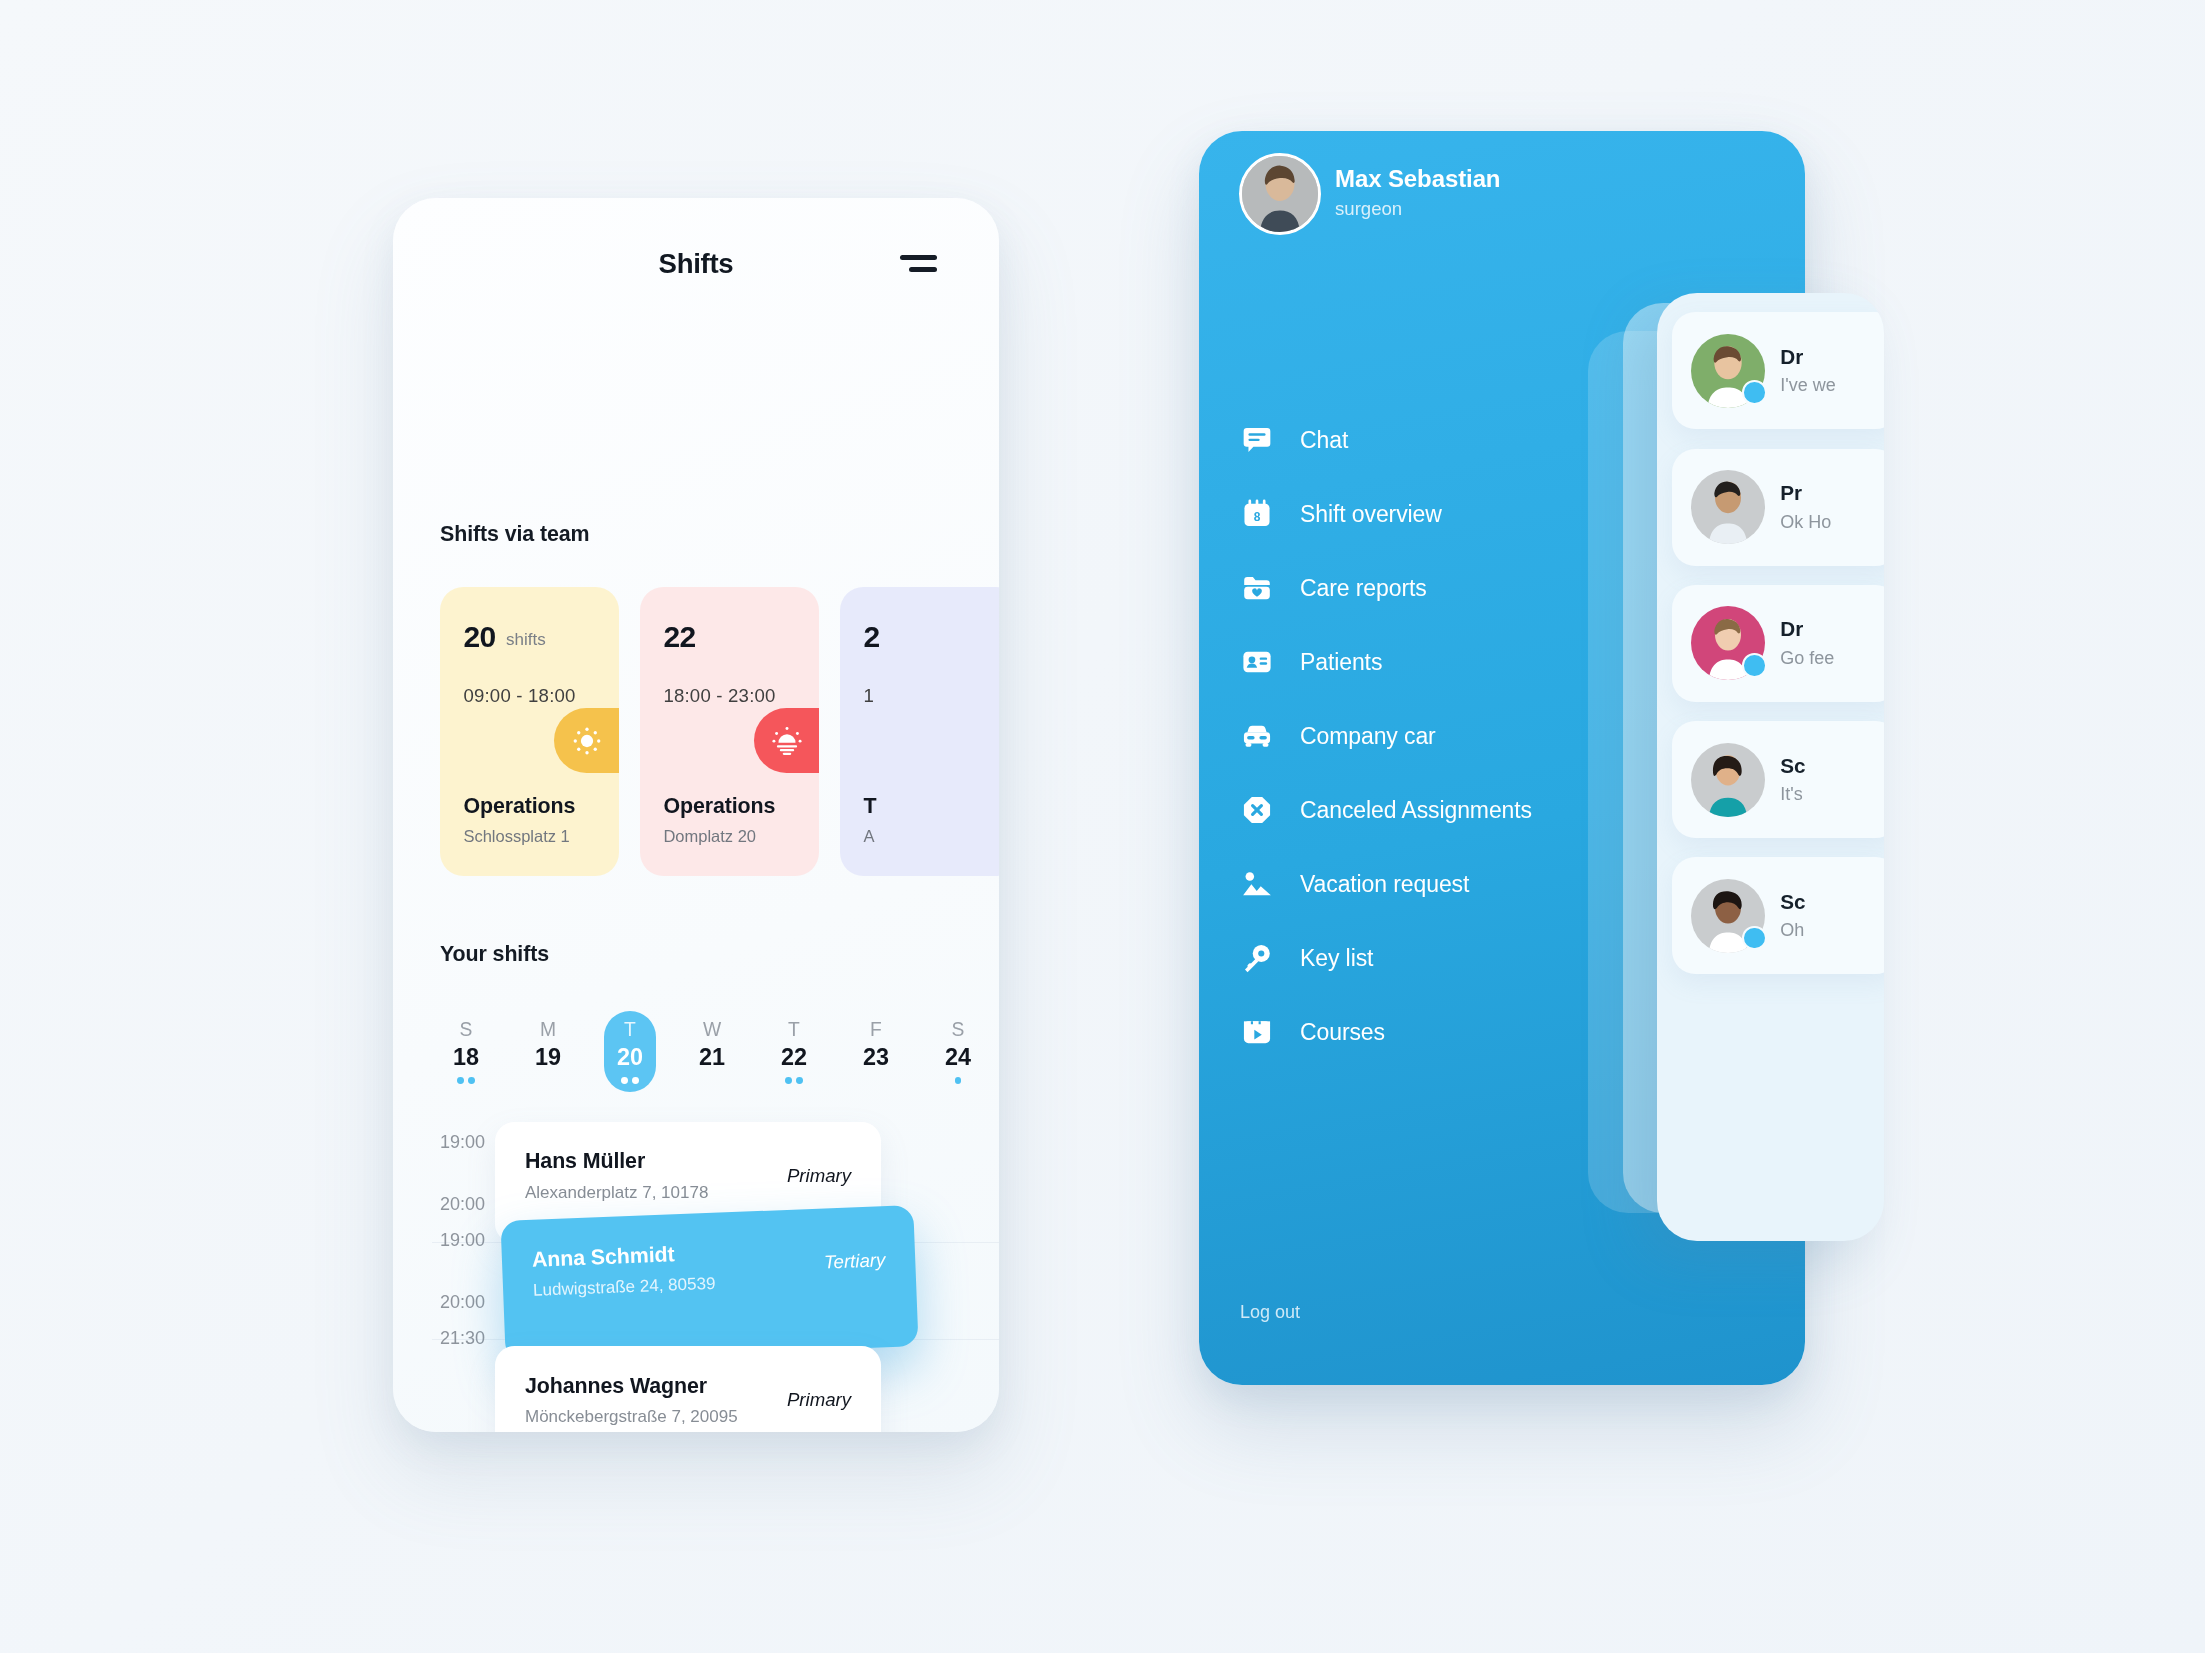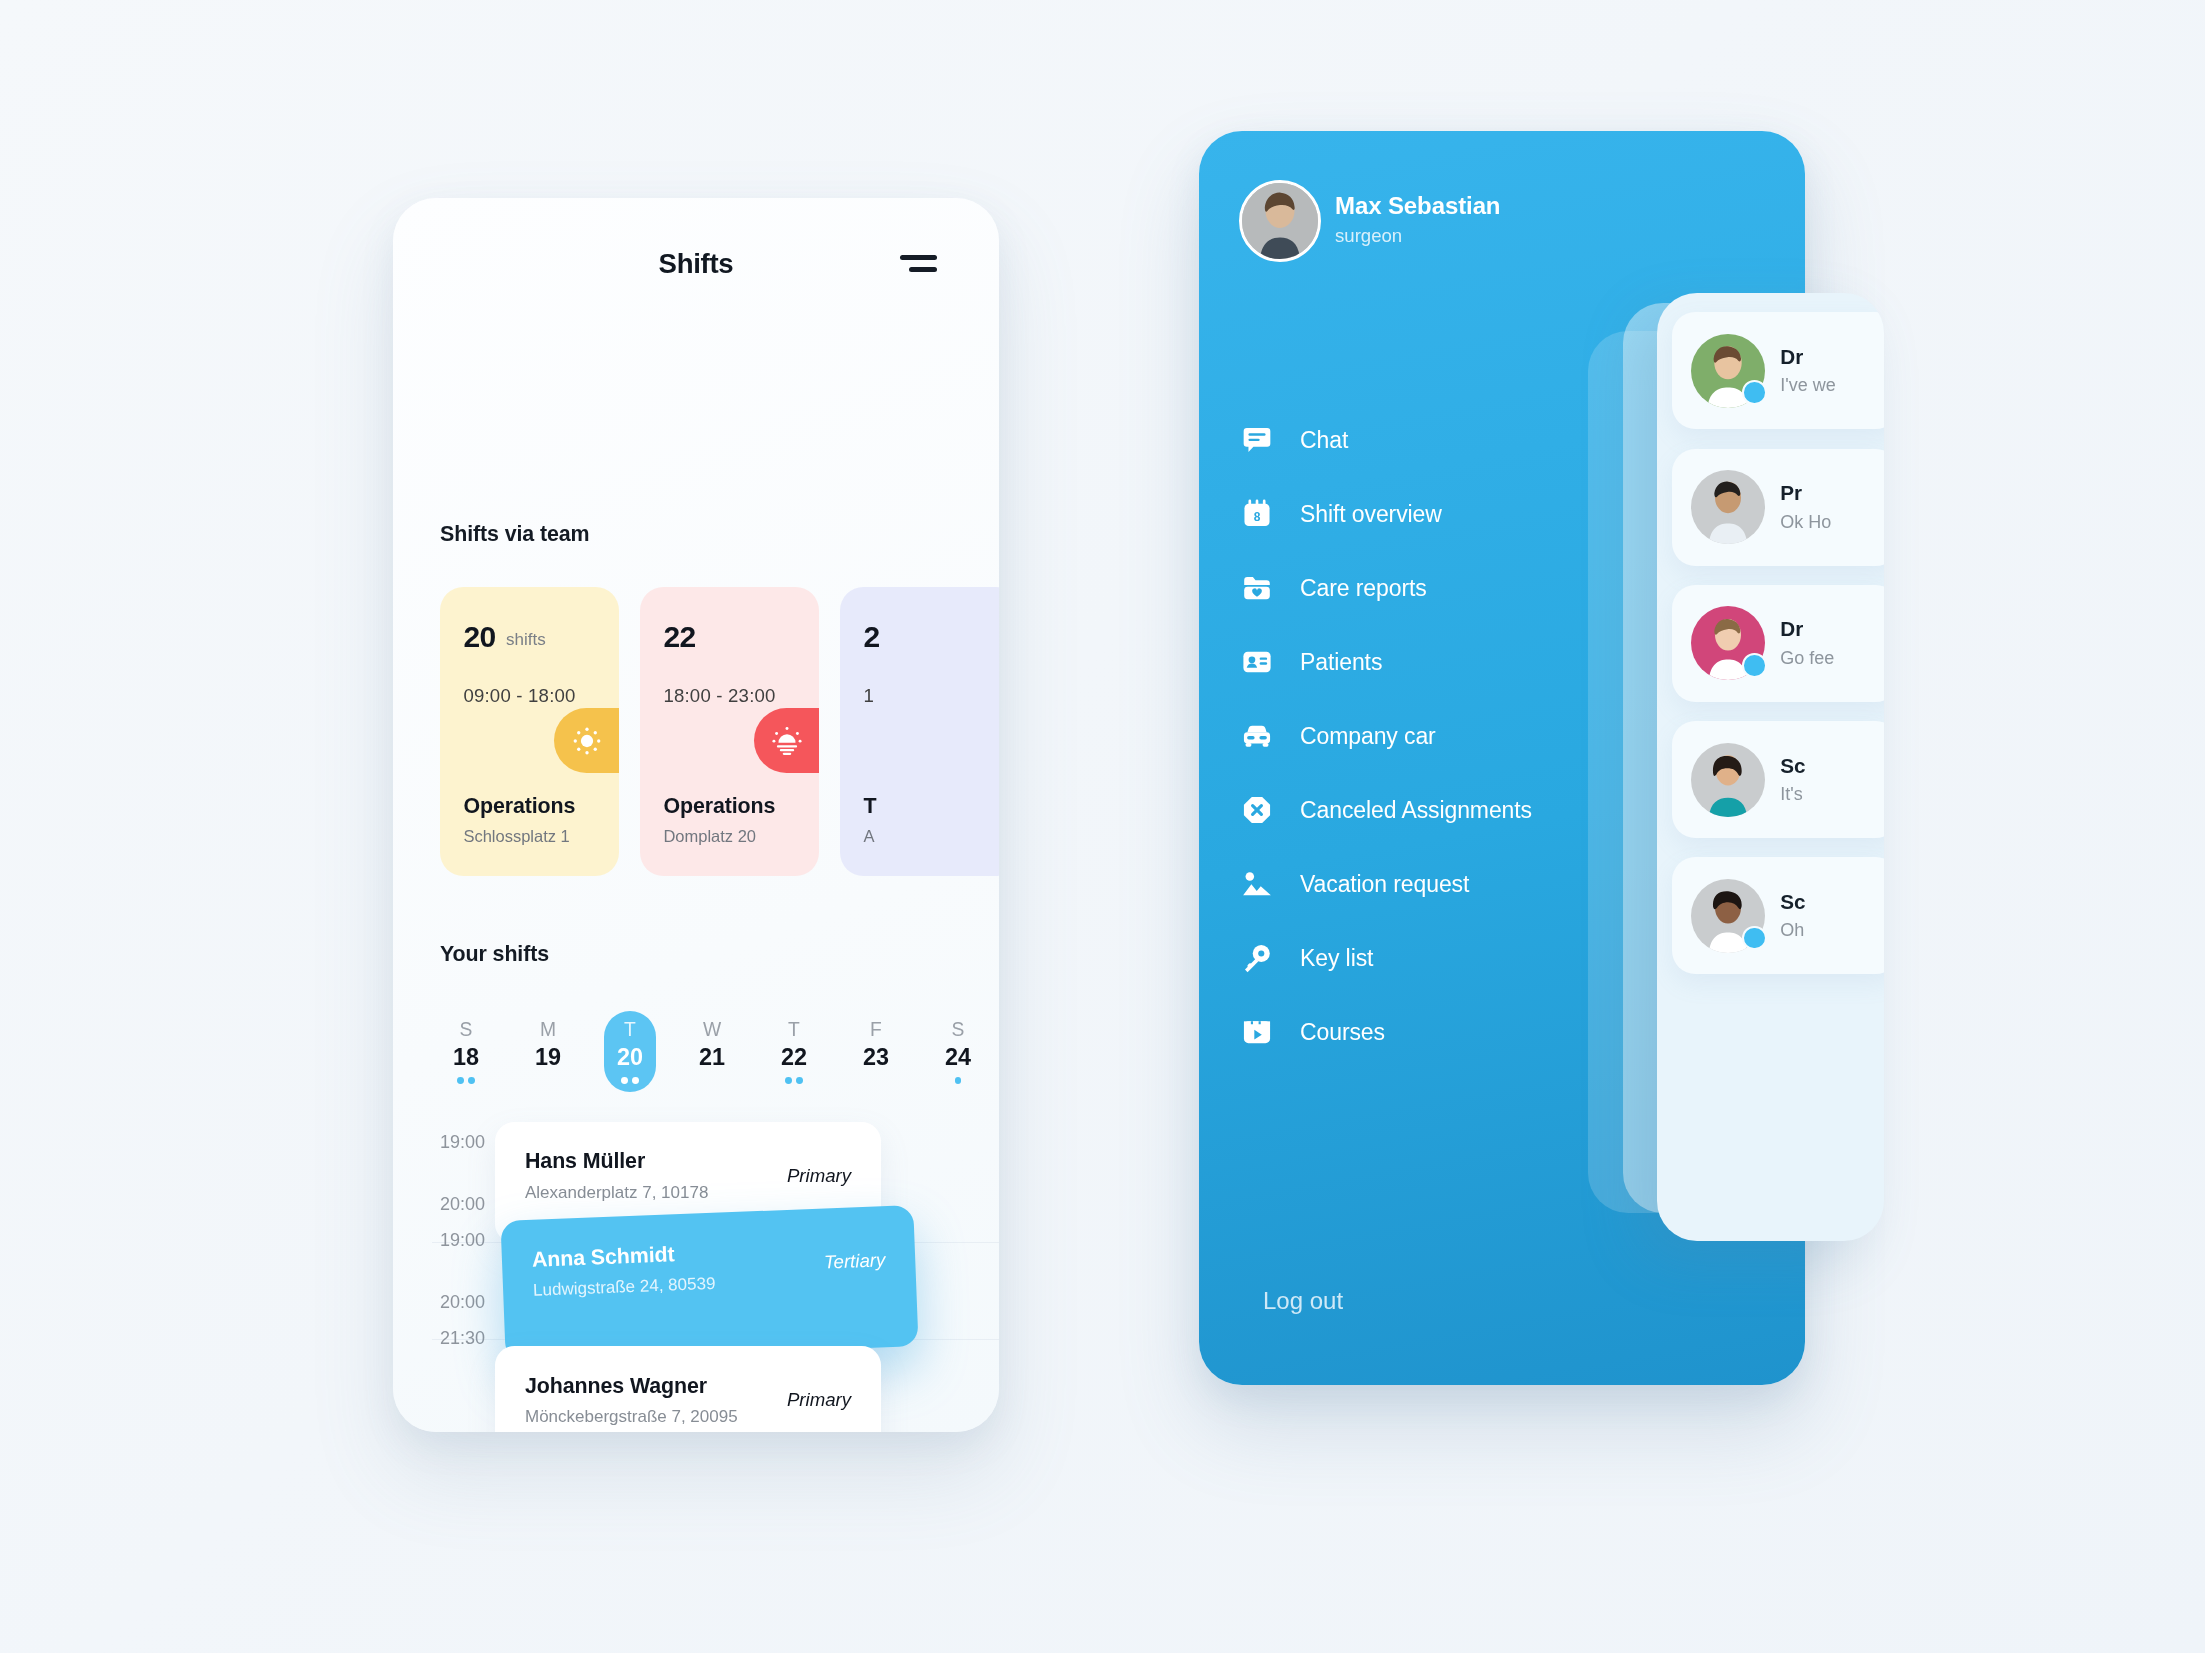--- a/index.html
+++ b/index.html
@@ -274,21 +274,21 @@
     border-radius: 43px;
     background: linear-gradient(170deg, #37b4ec 0%, #29a8e0 55%, #1f93cd 100%);
     box-shadow: 0 41px 83px rgba(90,130,165,0.20),
                 0 13.8px 34px rgba(90,130,165,0.12);
     overflow: hidden;
   }
 
   .profile {
     position: absolute;
     left: 40px;
-    top: 49px;
+    top: 22px;
     width: 413px;
     height: 90px;
   }
   .avatar {
     position: absolute;
     left: 0; top: 0;
     width: 76px; height: 76px;
     border-radius: 50%;
     border: 3.4px solid #ffffff;
     overflow: hidden;
@@ -335,25 +335,24 @@
   .menu-item .mi-label {
     font-size: 23px;
     color: #ffffff;
     letter-spacing: -0.1px;
     white-space: nowrap;
   }
 
   .logout {
     position: absolute;
     left: 41px;
-    bottom: 70px;
-    font-size: 24px;
+    bottom: 62px;
+    font-size: 18px;
     color: #cfe9f7;
     cursor: pointer;
-    margin-left: 23px;
   }
 
   
   .drawer-back2 {
     position: absolute;
     left: 1588px;
     top: 331px;
     width: 221px;
     height: 882px;
     border-radius: 40px;

